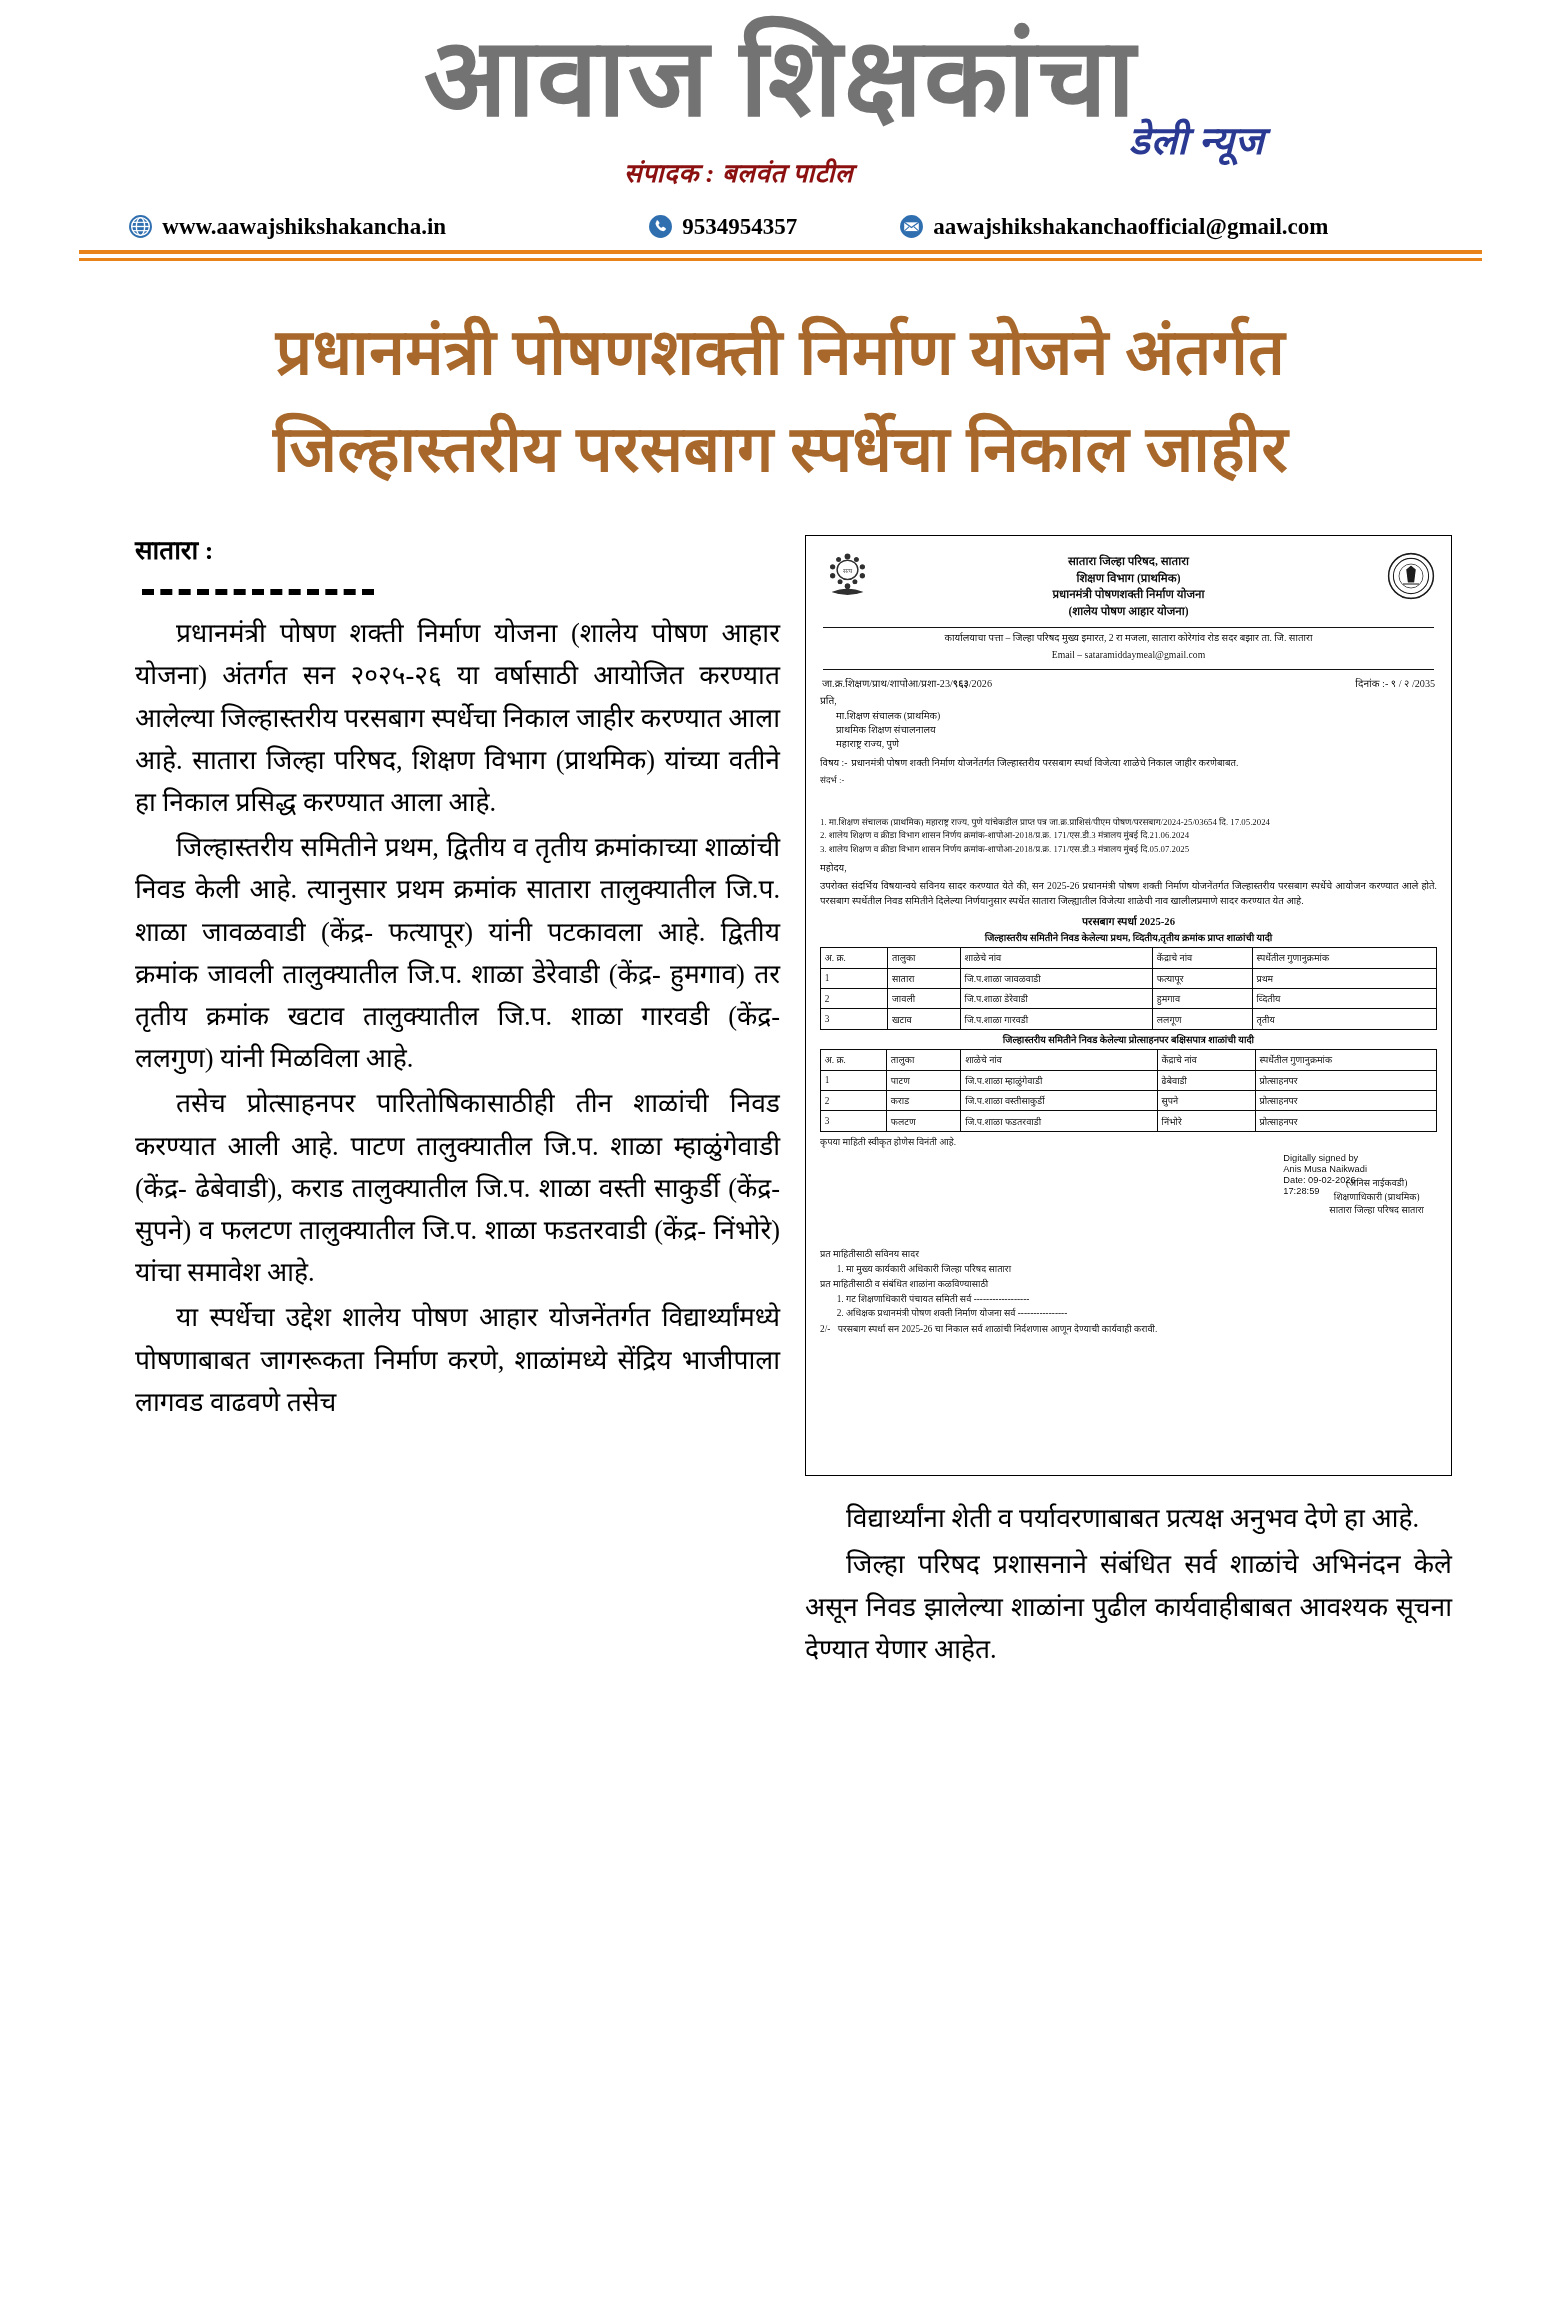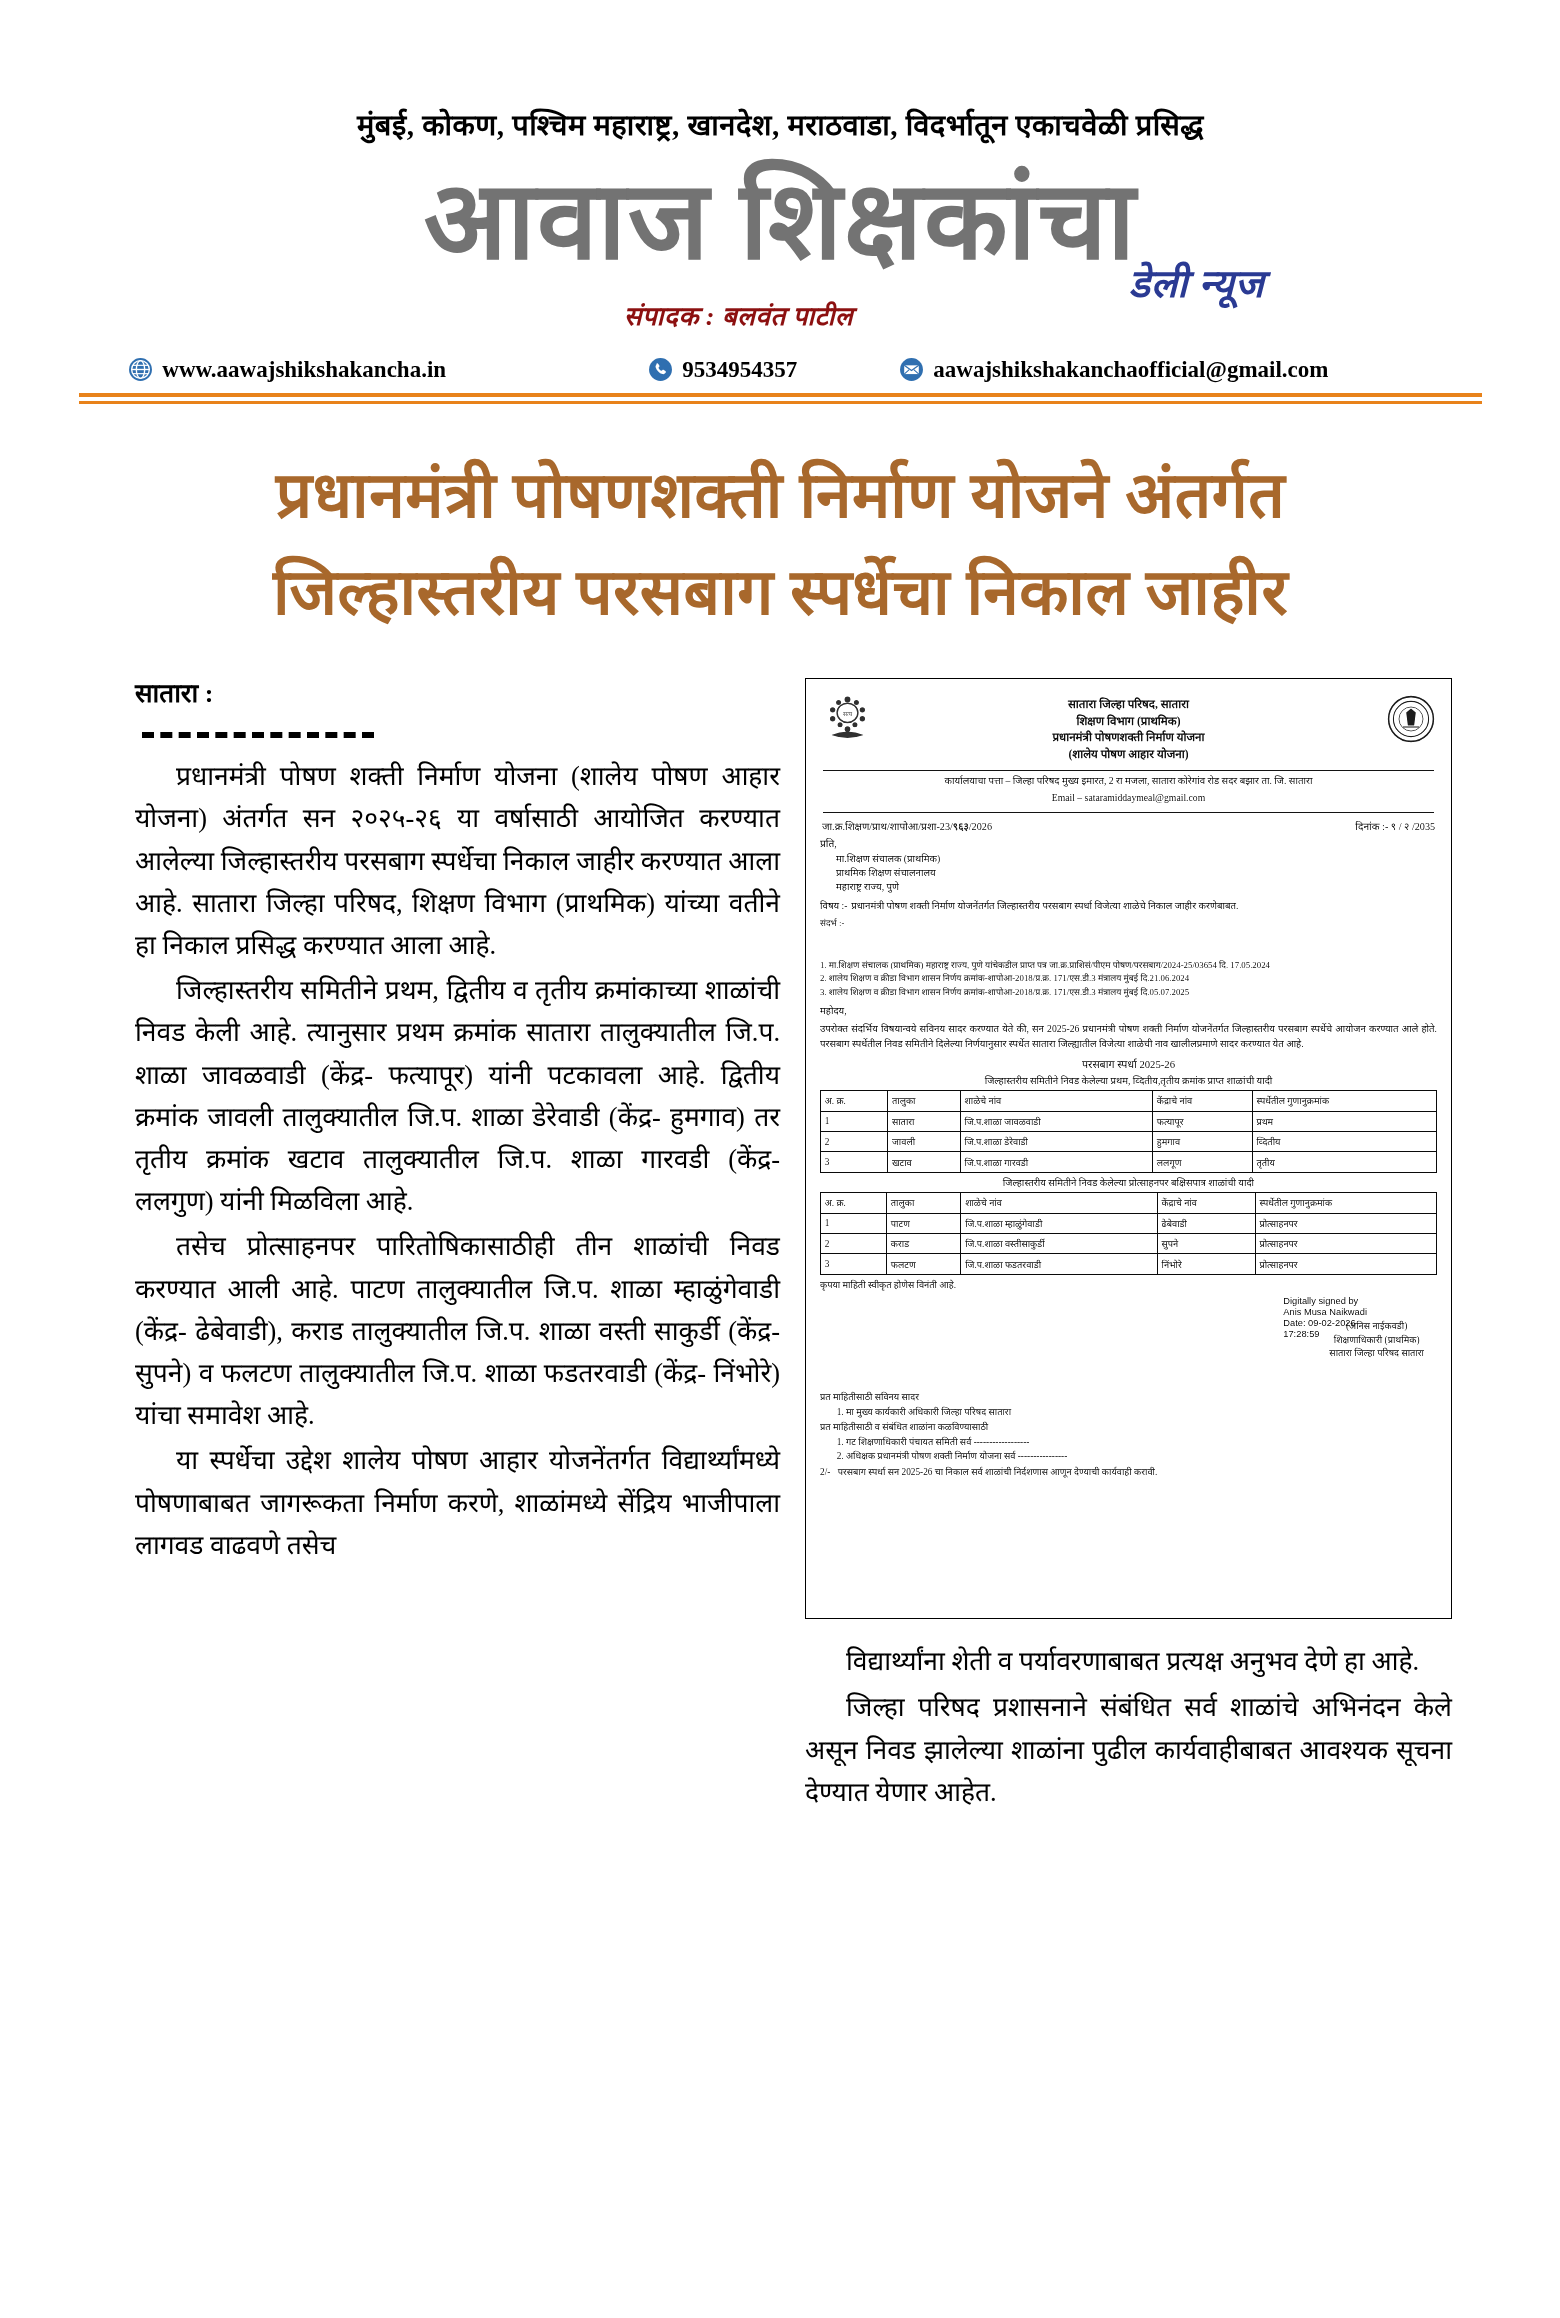--- a/index.html
+++ b/index.html
@@ -159,21 +159,21 @@
   .refnum-blue{ color:#1b2a9e; font-weight:700; }
   .lt-to{ font-size:10.2px; margin-top:3.7px; }
   .lt-block{ font-size:9.7px; line-height:1.46; margin-top:1.9px; }
   .lt-block .ind{ padding-left:16px; }
   .lt-subj{ font-size:9.7px; line-height:1.48; margin-top:4.6px; display:flex; }
   .lt-subj .lbl{ flex:0 0 auto; padding-right:3.7px; }
   .lt-refs{ font-size:8.8px; line-height:1.5; margin-top:3.7px; display:flex;flex-direction:column; }
   .lt-refs .lbl{ flex:0 0 42px; }
   .lt-sir{ font-size:9.7px; margin-top:5.6px; }
   .lt-body{ font-size:9.7px; line-height:1.55; margin-top:3.7px; text-align:justify; }
-  .lt-center{ text-align:center; font-size:10.7px; font-weight:400; margin-top:5.6px; }
+  .lt-center{ text-align:center; font-size:10.7px; font-weight:700; margin-top:5.6px; }
   .lt-center.sm{ font-size:9.7px; margin-top:2.8px; }
   table.lt-tbl{
     width:100%; border-collapse:collapse; margin-top:3.7px; font-size:9.3px;
   }
   table.lt-tbl th, table.lt-tbl td{
     border:0.7px solid #1a1a1a; padding:3.2px 3.7px; text-align:left; font-weight:400; vertical-align:middle;
   }
   table.lt-tbl th{ font-weight:400; }
   .lt-note{ font-size:9.3px; margin-top:3.7px; }
   .sig-area{ position:relative; height:97px; margin-top:1.9px; }
@@ -188,21 +188,20 @@
   .lt-foot{ font-size:9.3px; line-height:1.5; margin-top:0.9px; }
   .lt-foot ol{ margin:0.9px 0; padding-left:26px; }
   .lt-foot .lastline{ display:flex; gap:7.4px; margin-top:2.8px; }
 </style>
 </head>
 <body>
 
 <div class="page">
 
   <div>
-    <div class="strapline">मुंबई, कोकण, पश्चिम महाराष्ट्र, खानदेश, मराठवाडा, विदर्भातून एकाचवेळी प्रसिद्ध</div>
     <div class="mast-title">आवाज शिक्षकांचा</div>
 
     <div class="mast-sub-row">
       <div class="editor">संपादक : बलवंत पाटील</div>
       <div class="daily-news">डेली न्यूज</div>
     </div>
 
     <div class="contact-bar">
       <div class="contact-item c-site">
         <span class="cicon">

